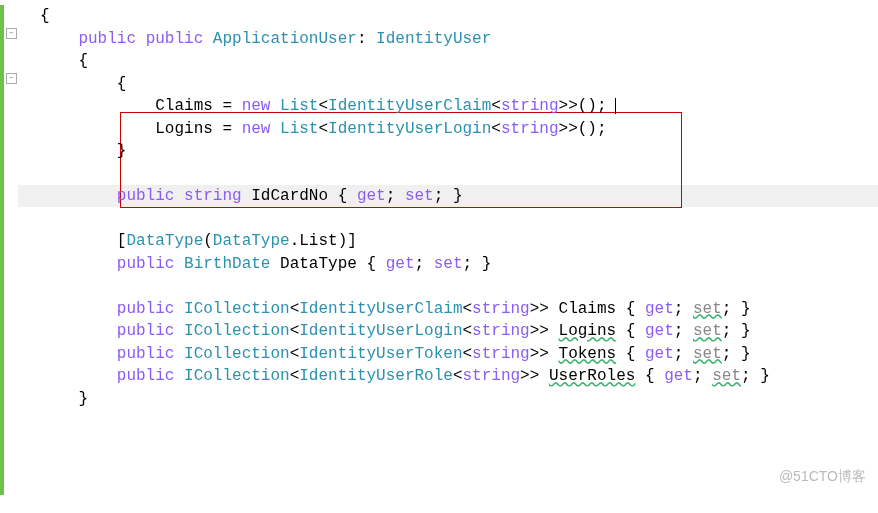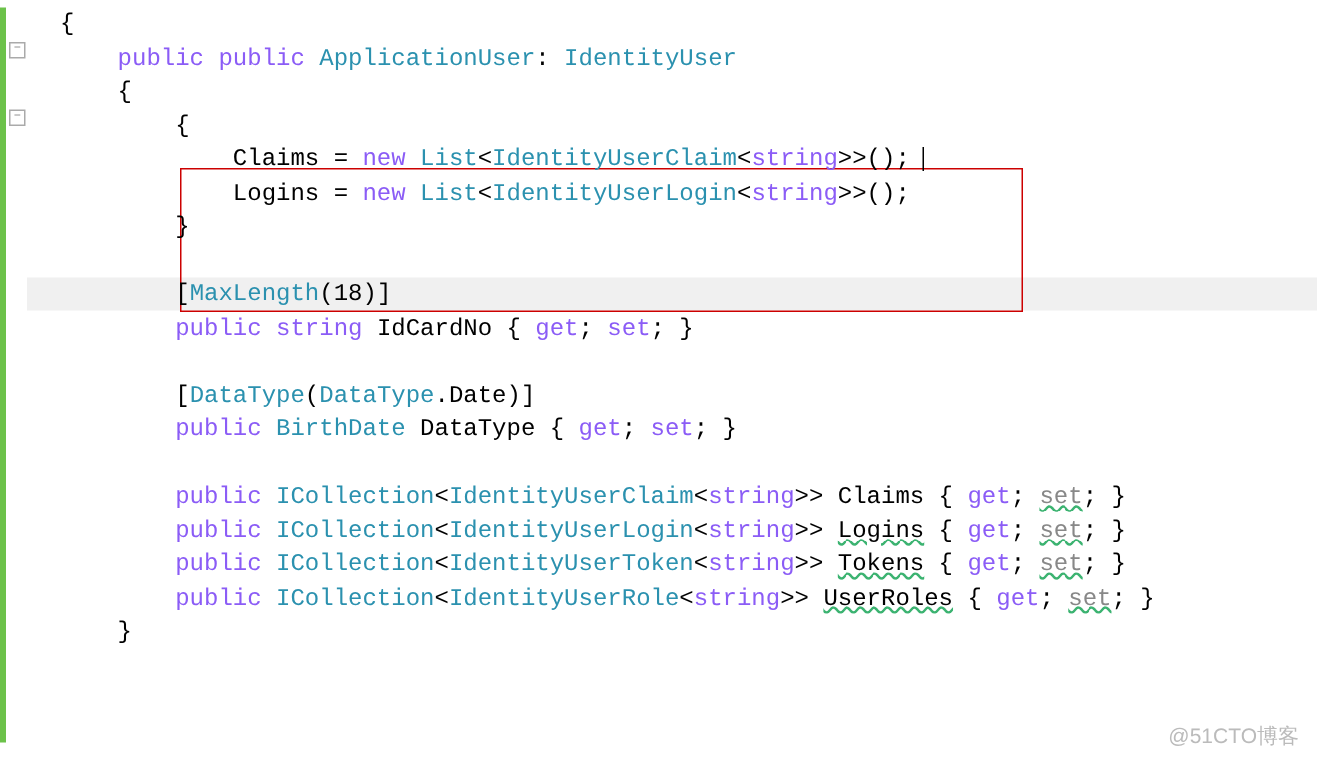--- a/index.html
+++ b/index.html
@@ -74,21 +74,21 @@
     display: inline-block;
     width: 1px;
     height: 16px;
     background: #000;
     vertical-align: middle;
     margin-left: 8px;
   }
   .watermark {
     position: absolute;
     right: 12px;
-    bottom: 12px;
+    bottom: 26px;
     color: #bbb;
     font-family: sans-serif;
     font-size: 14px;
   }
 </style>
 </head>
 <body>
 
 <div class="gutter">
   <div class="green-bar" style="top:5px;height:490px;"></div>
@@ -114,27 +114,26 @@
 <div class="codeline">            <span>Claims</span><span> = </span><span class="kw">new</span> <span class="type">List</span>&lt;<span class="type">IdentityUserClaim</span>&lt;<span class="kw">string</span><span>&gt;&gt;();</span><span class="cursor"></span></div>
 
 <div class="codeline">            <span>Logins</span><span> = </span><span class="kw">new</span> <span class="type">List</span>&lt;<span class="type">IdentityUserLogin</span>&lt;<span class="kw">string</span><span>&gt;&gt;();</span></div>
 
 
 
 <div class="codeline">        <span>}</span></div>
 
 <div class="codeline"> </div>
 
-<div class="codeline">        <span>[</span><span class="type">MaxLength</span><span>(18)</span><span>]</span></div>
 
 <div class="codeline">        <span class="kw">public</span> <span class="kw">string</span> <span>IdCardNo</span><span> { </span><span class="kw">get</span><span>; </span><span class="kw">set</span><span>; </span><span>}</span></div>
 
 <div class="codeline"> </div>
 
-<div class="codeline">        <span>[</span><span class="type">DataType</span><span>(</span><span class="type">DataType</span><span>.Date)</span><span>]</span></div>
+<div class="codeline">        <span>[</span><span class="type">DataType</span><span>(</span><span class="type">DataType</span><span>.List)</span><span>]</span></div>
 
 <div class="codeline">        <span class="kw">public</span> <span class="type">BirthDate</span> <span>DataType</span><span> { </span><span class="kw">get</span><span>; </span><span class="kw">set</span><span>; </span><span>}</span></div>
 
 <div class="codeline"> </div>
 
 <div class="codeline">        <span class="kw">public</span> <span class="type">ICollection</span>&lt;<span class="type">IdentityUserClaim</span>&lt;<span class="kw">string</span>&gt;&gt; <span>Claims</span> { <span class="kw">get</span>; <span class="dim-set squiggle">set</span>; }</div>
 
 <div class="codeline">        <span class="kw">public</span> <span class="type">ICollection</span>&lt;<span class="type">IdentityUserLogin</span>&lt;<span class="kw">string</span>&gt;&gt; <span class="squiggle">Logins</span> { <span class="kw">get</span>; <span class="dim-set squiggle">set</span>; }</div>
 
 <div class="codeline">        <span class="kw">public</span> <span class="type">ICollection</span>&lt;<span class="type">IdentityUserToken</span>&lt;<span class="kw">string</span>&gt;&gt; <span class="squiggle">Tokens</span> { <span class="kw">get</span>; <span class="dim-set squiggle">set</span>; }</div>

